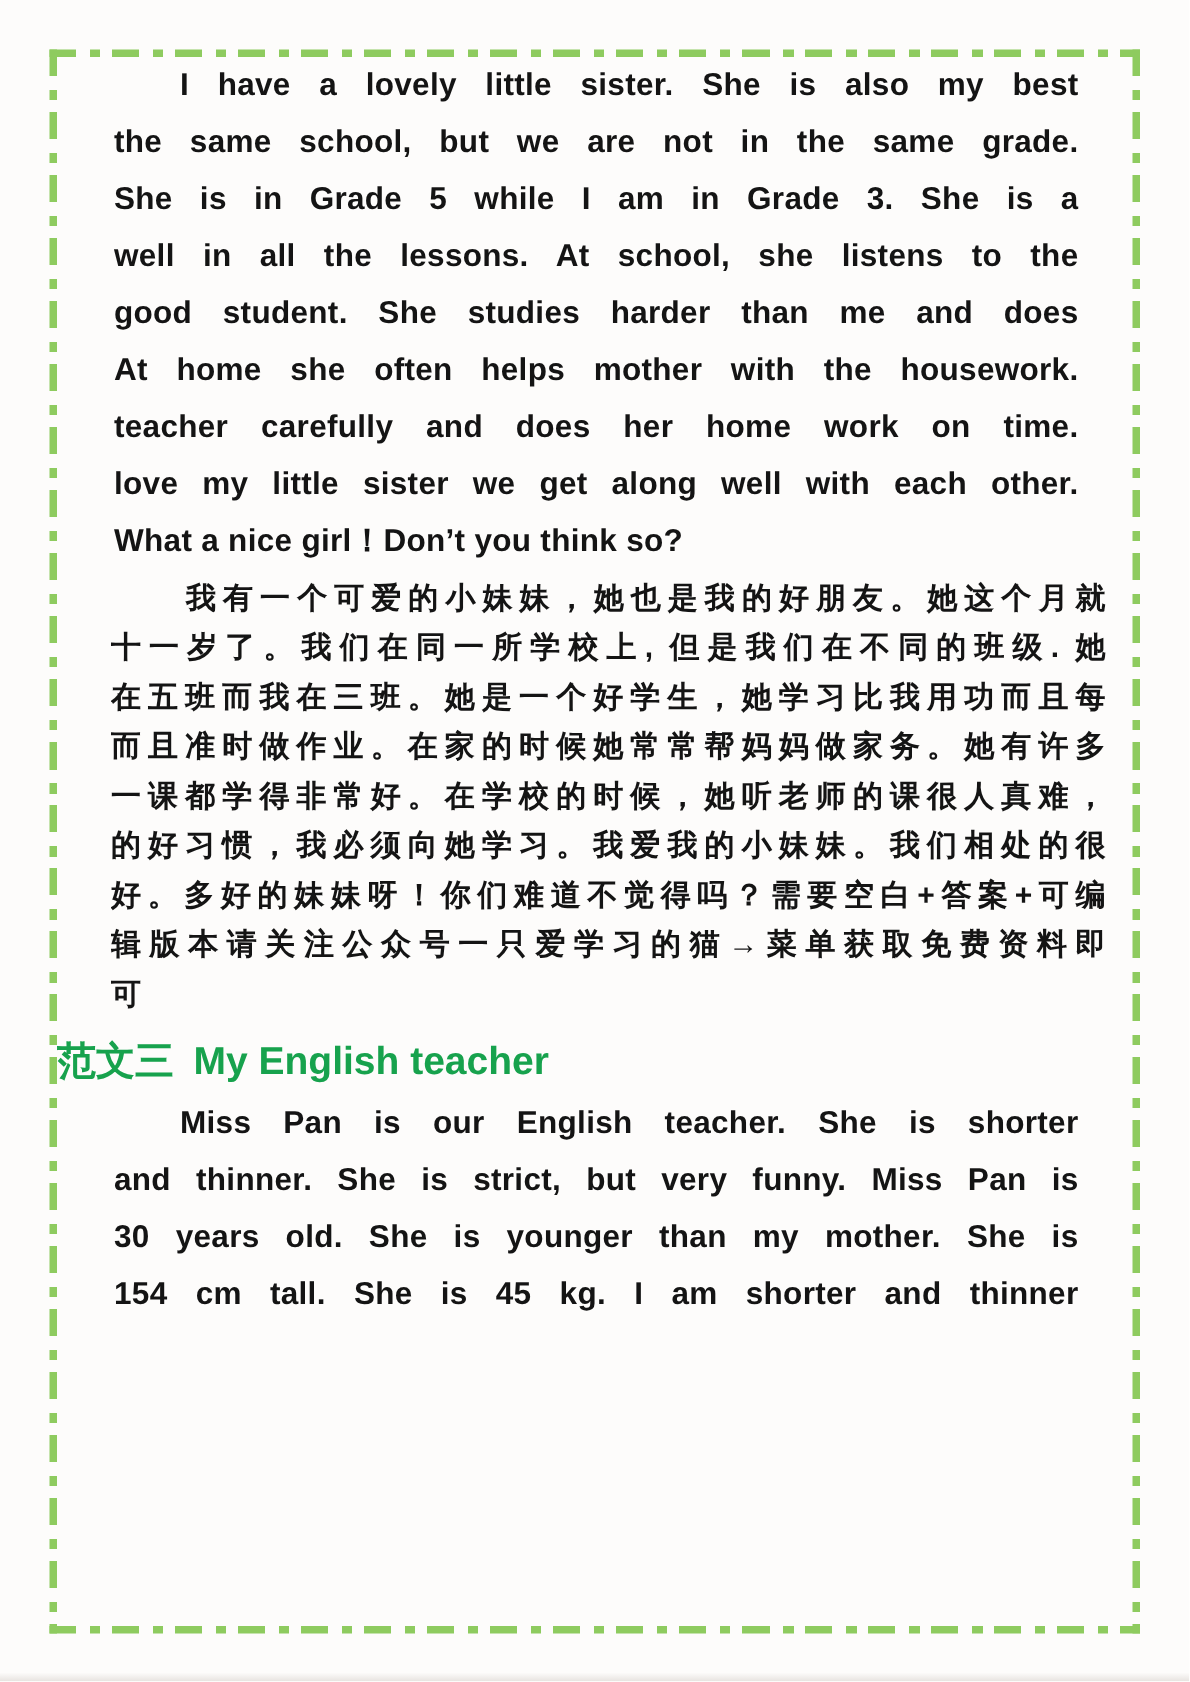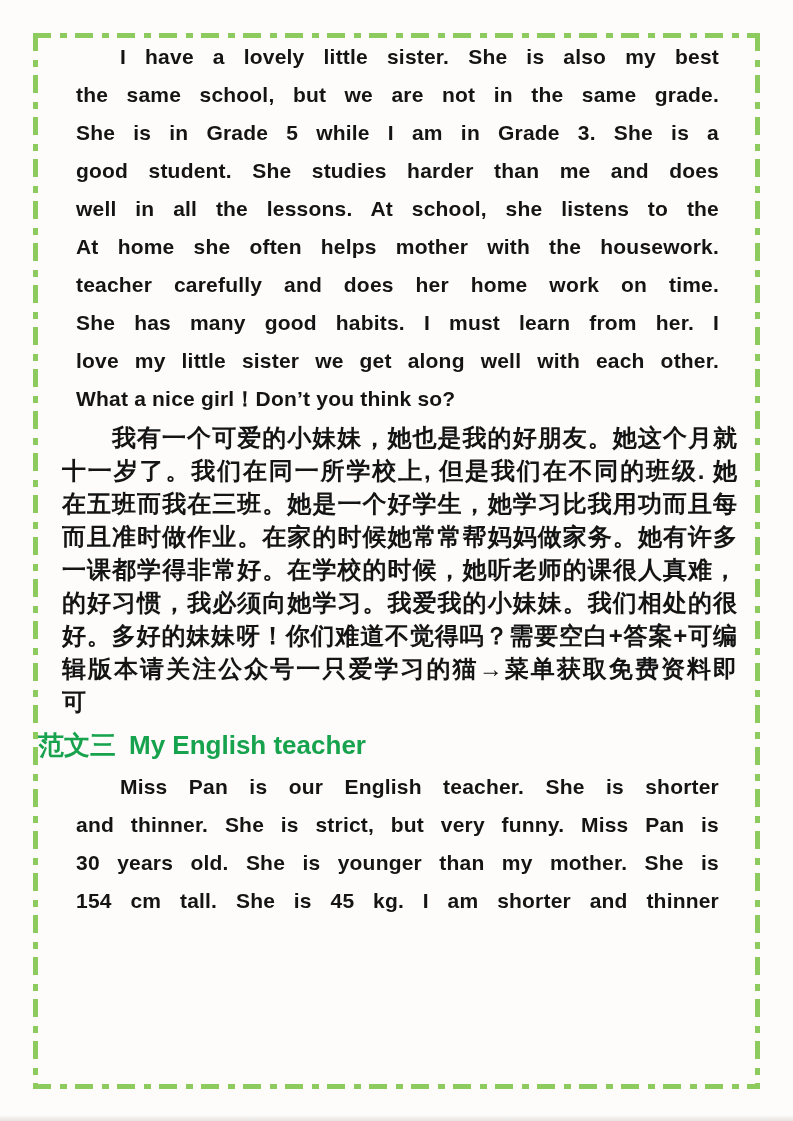--- a/index.html
+++ b/index.html
@@ -44,23 +44,23 @@
   .para.en {
     font-size: 21px;
     line-height: 38px;
     letter-spacing: 0.2px;
     margin: 0 36px 0 38px;
   }
   .para.en.lead { }
   .para.en .tline.first { text-indent: 44px; }
 
   .para.cn {
-    font-size: 24px;
+    font-size: 20px;
     line-height: 33px;
-    margin: 3px 18px 0 24px;
+    margin: 3px 18px 0 36px;
   }
   .para.cn .tline.first { text-indent: 50px; }
 
   .tline {
     text-align: justify;
     text-align-last: justify;
     white-space: nowrap;
   }
   [data-justify-last="false"] .tline.last { text-align-last: left; }
 
@@ -100,25 +100,24 @@
   <div class="b b-h b-bottom"></div>
   <div class="b b-v b-left"></div>
   <div class="b b-v b-right"></div>
 
   <div class="content">
 
     <div class="para en lead" data-justify-last="false">
         <div class="tline first">I have a lovely little sister. She is also my best</div>
         <div class="tline">the same school, but we are not in the same grade.</div>
         <div class="tline">She is in Grade 5 while I am in Grade 3. She is a</div>
+        <div class="tline">well in all the lessons. At school, she listens to the</div>
         <div class="tline">good student. She studies harder than me and does</div>
-        <div class="tline">well in all the lessons. At school, she listens to the</div>
         <div class="tline">At home she often helps mother with the housework.</div>
         <div class="tline">teacher carefully and does her home work on time.</div>
-        <div class="tline">She has many good habits. I must learn from her. I</div>
         <div class="tline">love my little sister we get along well with each other.</div>
         <div class="tline last">What a nice girl！Don’t you think so?</div>
       </div>
 
 
     <div class="para cn" data-justify-last="false">
         <div class="tline first">我有一个可爱的小妹妹，她也是我的好朋友。她这个月就</div>
         <div class="tline">十一岁了。我们在同一所学校上, 但是我们在不同的班级.  她</div>
         <div class="tline">在五班而我在三班。她是一个好学生，她学习比我用功而且每</div>
         <div class="tline">而且准时做作业。在家的时候她常常帮妈妈做家务。她有许多</div>

